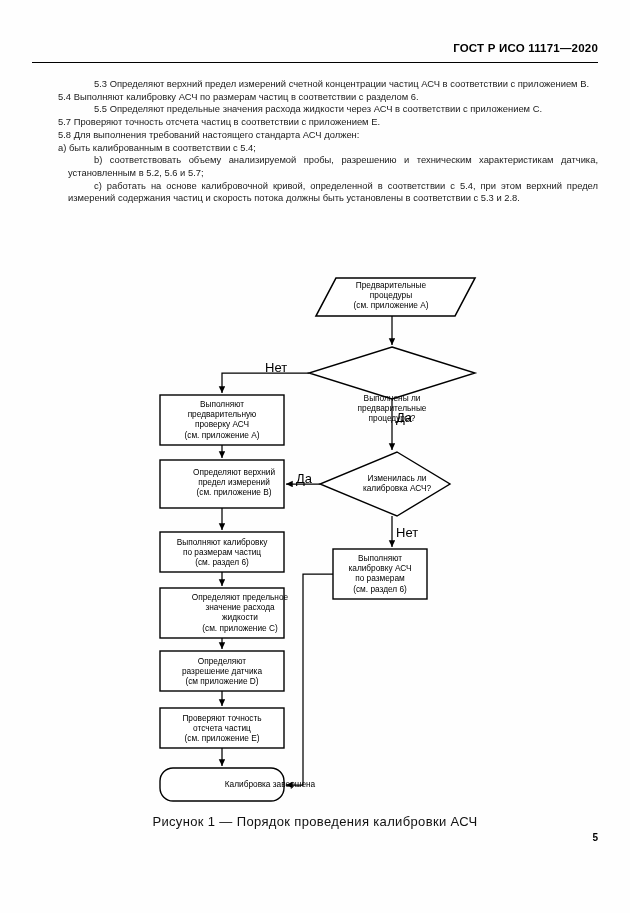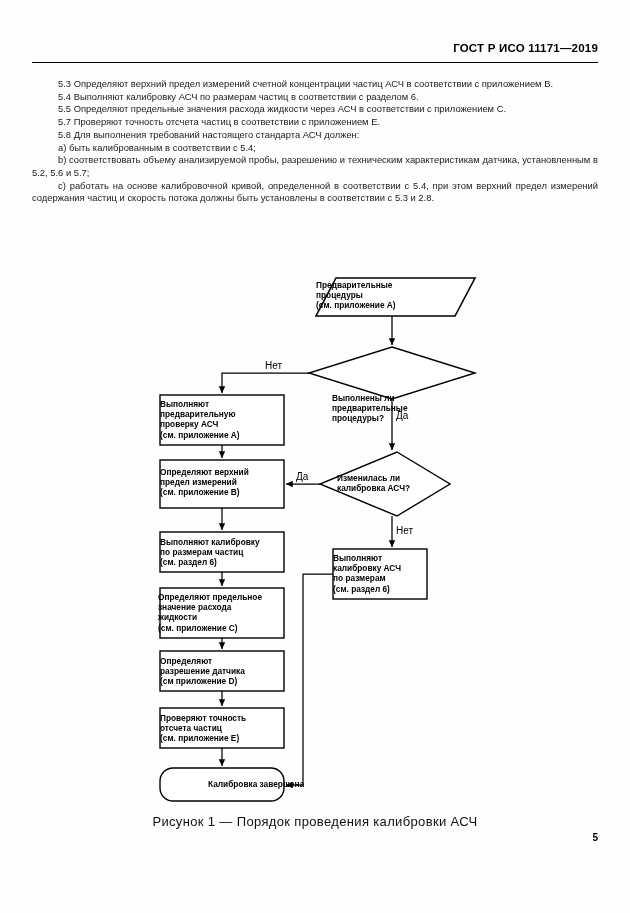--- a/index.html
+++ b/index.html
@@ -51,45 +51,45 @@
     text-align: justify;
     color: #1a1a1a;
   }
   .body-text p {
     margin: 0;
     text-indent: 26px;
   }
   .body-text p.just {
     text-align: justify;
     text-align-last: left;
+    margin-left: 36px;
   }
 
   
   .flow {
     position: absolute;
     top: 268px;
     left: 0;
     width: 630px;
     height: 545px;
   }
   .flow svg { display: block; }
 
   .node-text {
     position: absolute;
     font-size: 8.3px;
     line-height: 10.2px;
-    text-align: left;
+    text-align: center;
     color: #000;
     pointer-events: none;
     white-space: pre-line;
-    font-weight: bold;
   }
   .branch-label {
     position: absolute;
-    font-size: 10px;
+    font-size: 13px;
     color: #000;
   }
 
   
   .fig-caption {
     position: absolute;
     top: 814px;
     left: 0;
     width: 630px;
     text-align: center;
@@ -103,21 +103,21 @@
     right: 32px;
     font-size: 10px;
     font-weight: bold;
   }
 </style>
 </head>
 <body>
 
 <div class="page">
 
-  <div class="doc-header">ГОСТ Р ИСО 11171—2019</div>
+  <div class="doc-header">ГОСТ Р ИСО 11171—2020</div>
   <div class="header-rule"></div>
 
   <div class="body-text">
     <p class="just">5.3 Определяют верхний предел измерений счетной концентрации частиц  АСЧ в соответствии с приложением B.</p>
     <p>5.4 Выполняют калибровку АСЧ по размерам частиц в соответствии с разделом 6.</p>
     <p class="just">5.5 Определяют предельные значения расхода жидкости через АСЧ в соответствии с приложением C.</p>
     <p>5.7 Проверяют точность отсчета частиц в соответствии с приложением E.</p>
     <p>5.8 Для выполнения требований настоящего стандарта АСЧ должен:</p>
     <p>a) быть калиброванным в соответствии с 5.4;</p>
     <p class="just">b) соответствовать объему анализируемой пробы, разрешению и техническим характеристикам датчика, установленным в 5.2, 5.6 и 5.7;</p>
@@ -203,21 +203,21 @@
 
     <div class="node-text" style="left:160px; top:269px; width:124px;">Выполняют калибровку
 по размерам частиц
 (см. раздел 6)</div>
 
     <div class="node-text" style="left:333px; top:285px; width:94px;">Выполняют
 калибровку АСЧ
 по размерам
 (см. раздел 6)</div>
 
-    <div class="node-text" style="left:158px; top:324px; width:128px;">Определяют предельное
+    <div class="node-text" style="left:176px; top:324px; width:128px;">Определяют предельное
 значение расхода
 жидкости
 (см. приложение C)</div>
 
     <div class="node-text" style="left:160px; top:388px; width:124px;">Определяют
 разрешение датчика
 (см  приложение D)</div>
 
     <div class="node-text" style="left:160px; top:445px; width:124px;">Проверяют точность
 отсчета частиц

